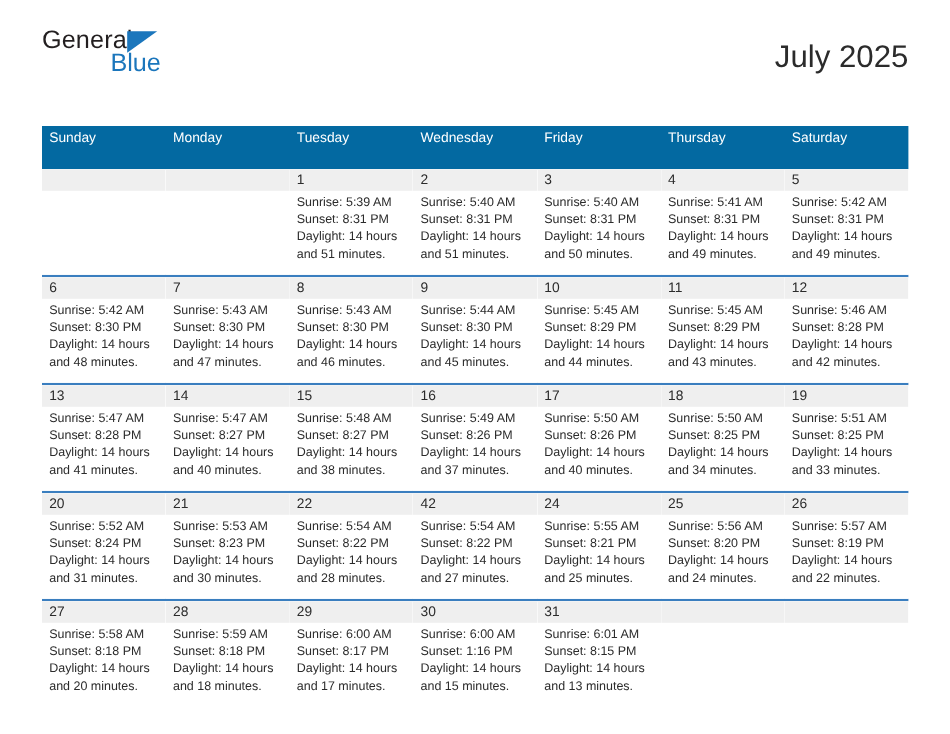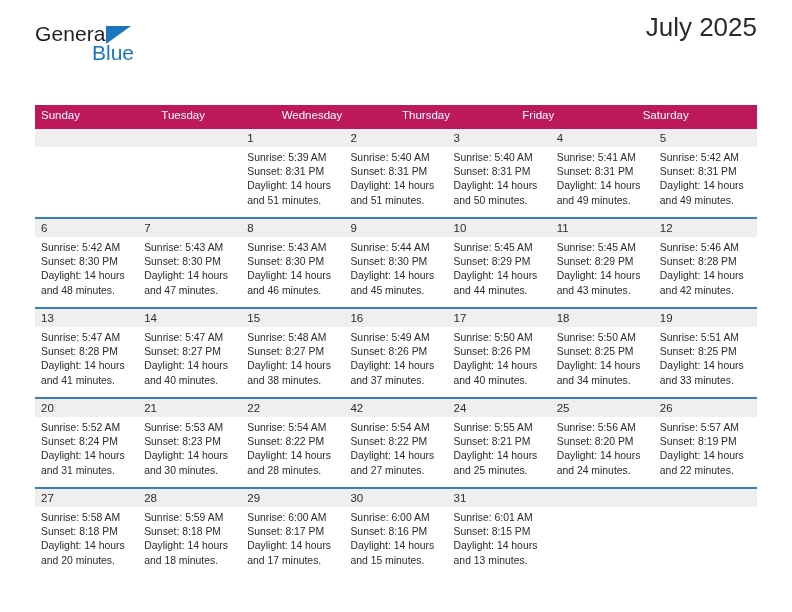--- a/index.html
+++ b/index.html
@@ -66,41 +66,41 @@
     top: 0;
     text-align: right;
   }
   .cal-title {
     font-size: 26px;
     color: #2b2b2b;
     line-height: 34px;
     white-space: nowrap;
     font-weight: normal;
     margin: 0;
-    padding-top: 10px;
+    padding-top: 30px;
   }
   .cal-subtitle {
     font-size: 13.5px;
     color: #2b2b2b;
     line-height: 18px;
     white-space: nowrap;
     padding-top: 7px;
   }
 
   
   .calendar {
     position: absolute;
     left: 35px;
     top: 105px;
     width: 722px;
   }
   .weekday-row {
     display: flex;
-    background: #be185d;
-    height: 24px;
+    background: #0369a1;
+    height: 36px;
   }
   .weekday {
     flex: 1 1 0;
     color: #ffffff;
     font-size: 11.5px;
     line-height: 20px;
     padding-left: 6px;
     box-sizing: border-box;
     white-space: nowrap;
   }
@@ -156,24 +156,25 @@
       <span class="logo-blue">Blue</span>
     </div>
     <div class="title-block">
       <h1 class="cal-title">July 2025</h1>
     </div>
   </div>
 
   <div class="calendar">
     <div class="weekday-row" id="weekday-row">
         <div class="weekday">Sunday</div>
+        <div class="weekday">Monday</div>
         <div class="weekday">Tuesday</div>
         <div class="weekday">Wednesday</div>
+        <div class="weekday">Friday</div>
         <div class="weekday">Thursday</div>
-        <div class="weekday">Friday</div>
         <div class="weekday">Saturday</div>
       </div>
     <div id="weeks-container">
         <div class="week-row">
           <div class="day-cell empty">
             <div class="day-number"></div>
             <div class="day-body"></div>
           </div>
           <div class="day-cell empty">
             <div class="day-number"></div>
@@ -445,21 +446,21 @@
               <div class="day-line">Sunrise: 6:00 AM</div>
               <div class="day-line">Sunset: 8:17 PM</div>
               <div class="day-line">Daylight: 14 hours</div>
               <div class="day-line">and 17 minutes.</div>
             </div>
           </div>
           <div class="day-cell">
             <div class="day-number">30</div>
             <div class="day-body">
               <div class="day-line">Sunrise: 6:00 AM</div>
-              <div class="day-line">Sunset: 8:16 PM</div>
+              <div class="day-line">Sunset: 1:16 PM</div>
               <div class="day-line">Daylight: 14 hours</div>
               <div class="day-line">and 15 minutes.</div>
             </div>
           </div>
           <div class="day-cell">
             <div class="day-number">31</div>
             <div class="day-body">
               <div class="day-line">Sunrise: 6:01 AM</div>
               <div class="day-line">Sunset: 8:15 PM</div>
               <div class="day-line">Daylight: 14 hours</div>

